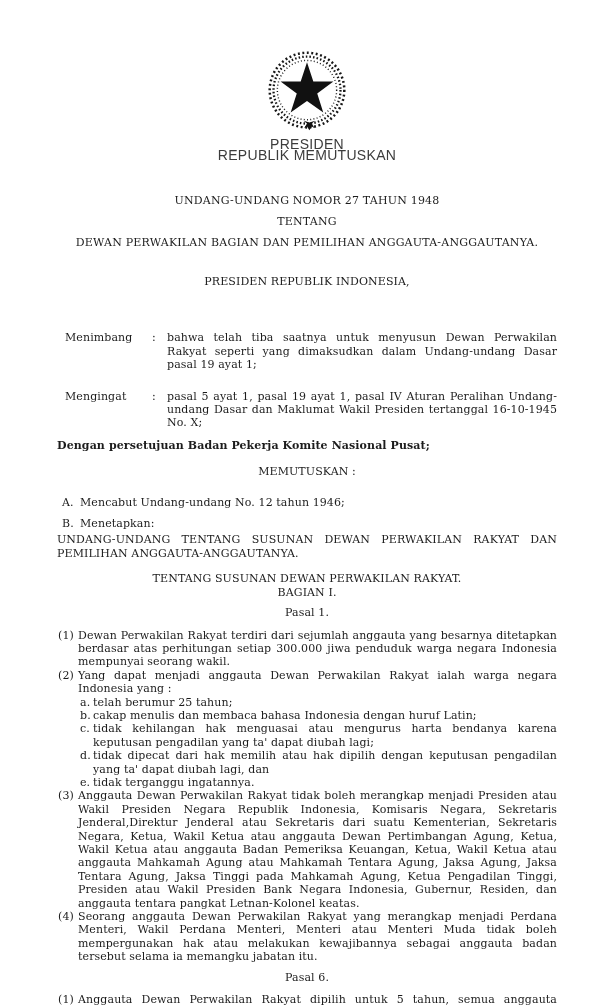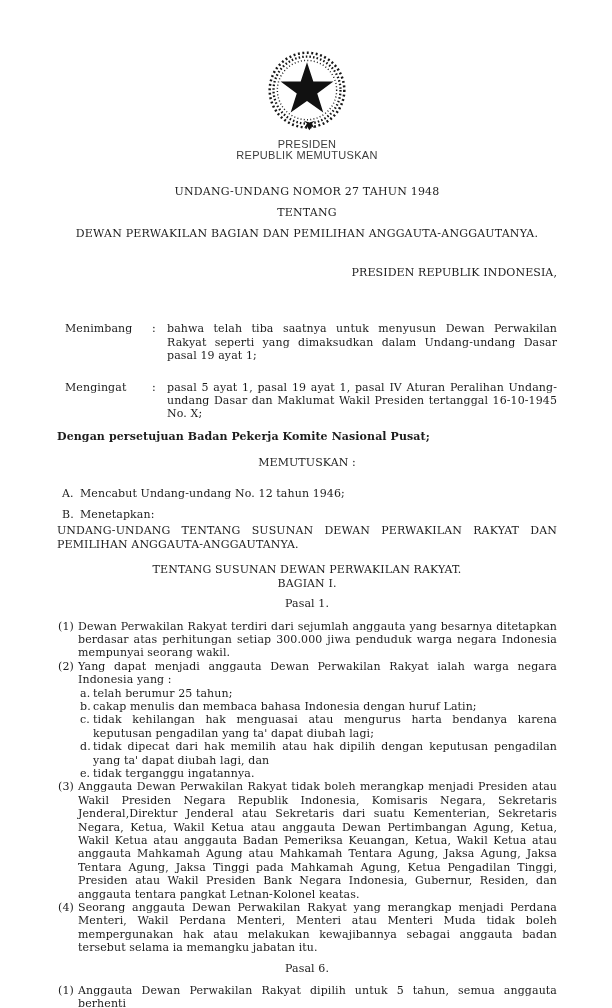--- a/index.html
+++ b/index.html
@@ -7,26 +7,26 @@
   body {
     width:612px; height:1008px; position:relative; overflow:hidden;
     font-family:"DejaVu Serif", serif;
     color:#1c1c1c; font-size:11px; line-height:13.4px; letter-spacing:0.1px;
   }
   .page { position:absolute; inset:0; padding:48px 55px 20px 57px; }
 
   .emblem { width:96px; height:88px; margin:0 auto; }
   .letterhead {
     text-align:center; margin-top:3px;
-    font-family:"Liberation Sans", sans-serif; font-size:11px;
+    font-family:"Liberation Sans", sans-serif; font-size:14px;
     line-height:11px; color:#3c3c3c; letter-spacing:0.3px;
   }
 
-  .title-block { margin-top:20px; text-align:center; line-height:21px; letter-spacing:0.2px; }
-  .salutation { margin-top:22px; text-align:right; }
+  .title-block { margin-top:29px; text-align:center; line-height:21px; letter-spacing:0.2px; }
+  .salutation { margin-top:22px; text-align:center; }
 
   .prow { display:flex; }
   .prow-1 { margin-top:43px; }
   .prow-2 { margin-top:18px; }
   .plabel { flex:none; width:95px; padding-left:8px; }
   .pcolon { flex:none; width:15px; }
   .ptext { flex:1; text-align:justify; }
 
   .agreement { margin-top:9px;font-weight:bold; }
   .decision-heading { margin-top:13px; text-align:center; }

